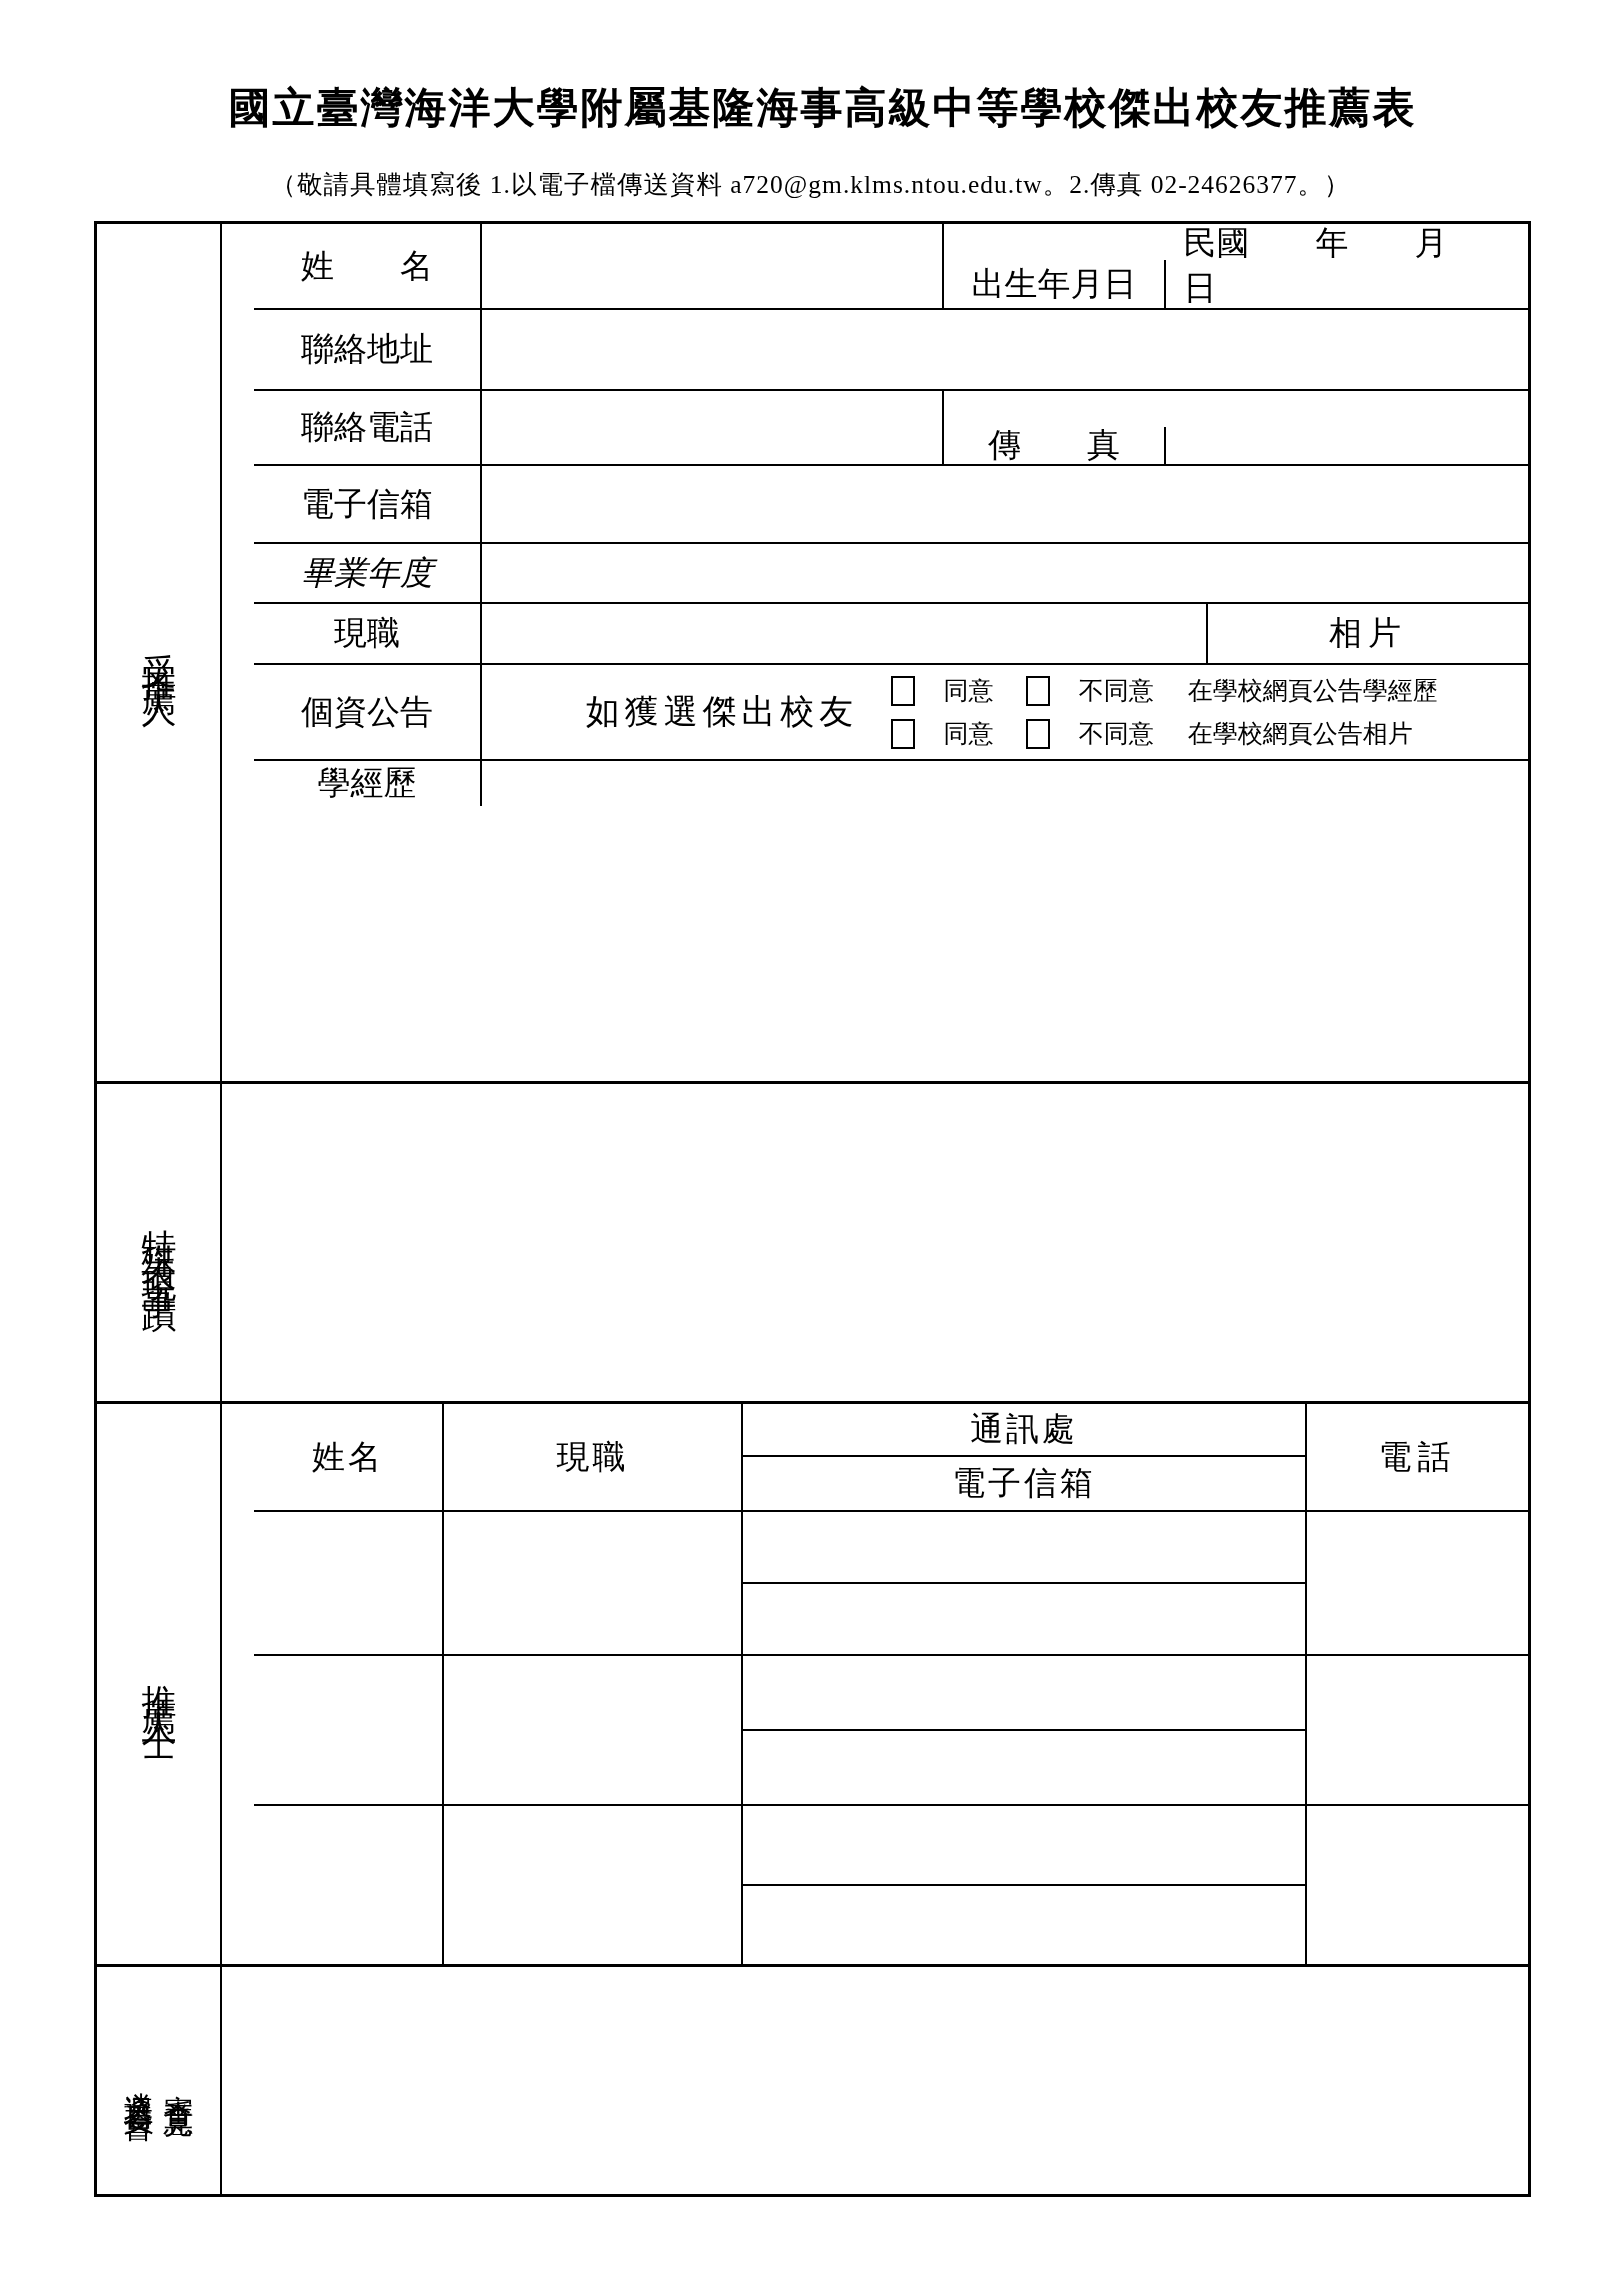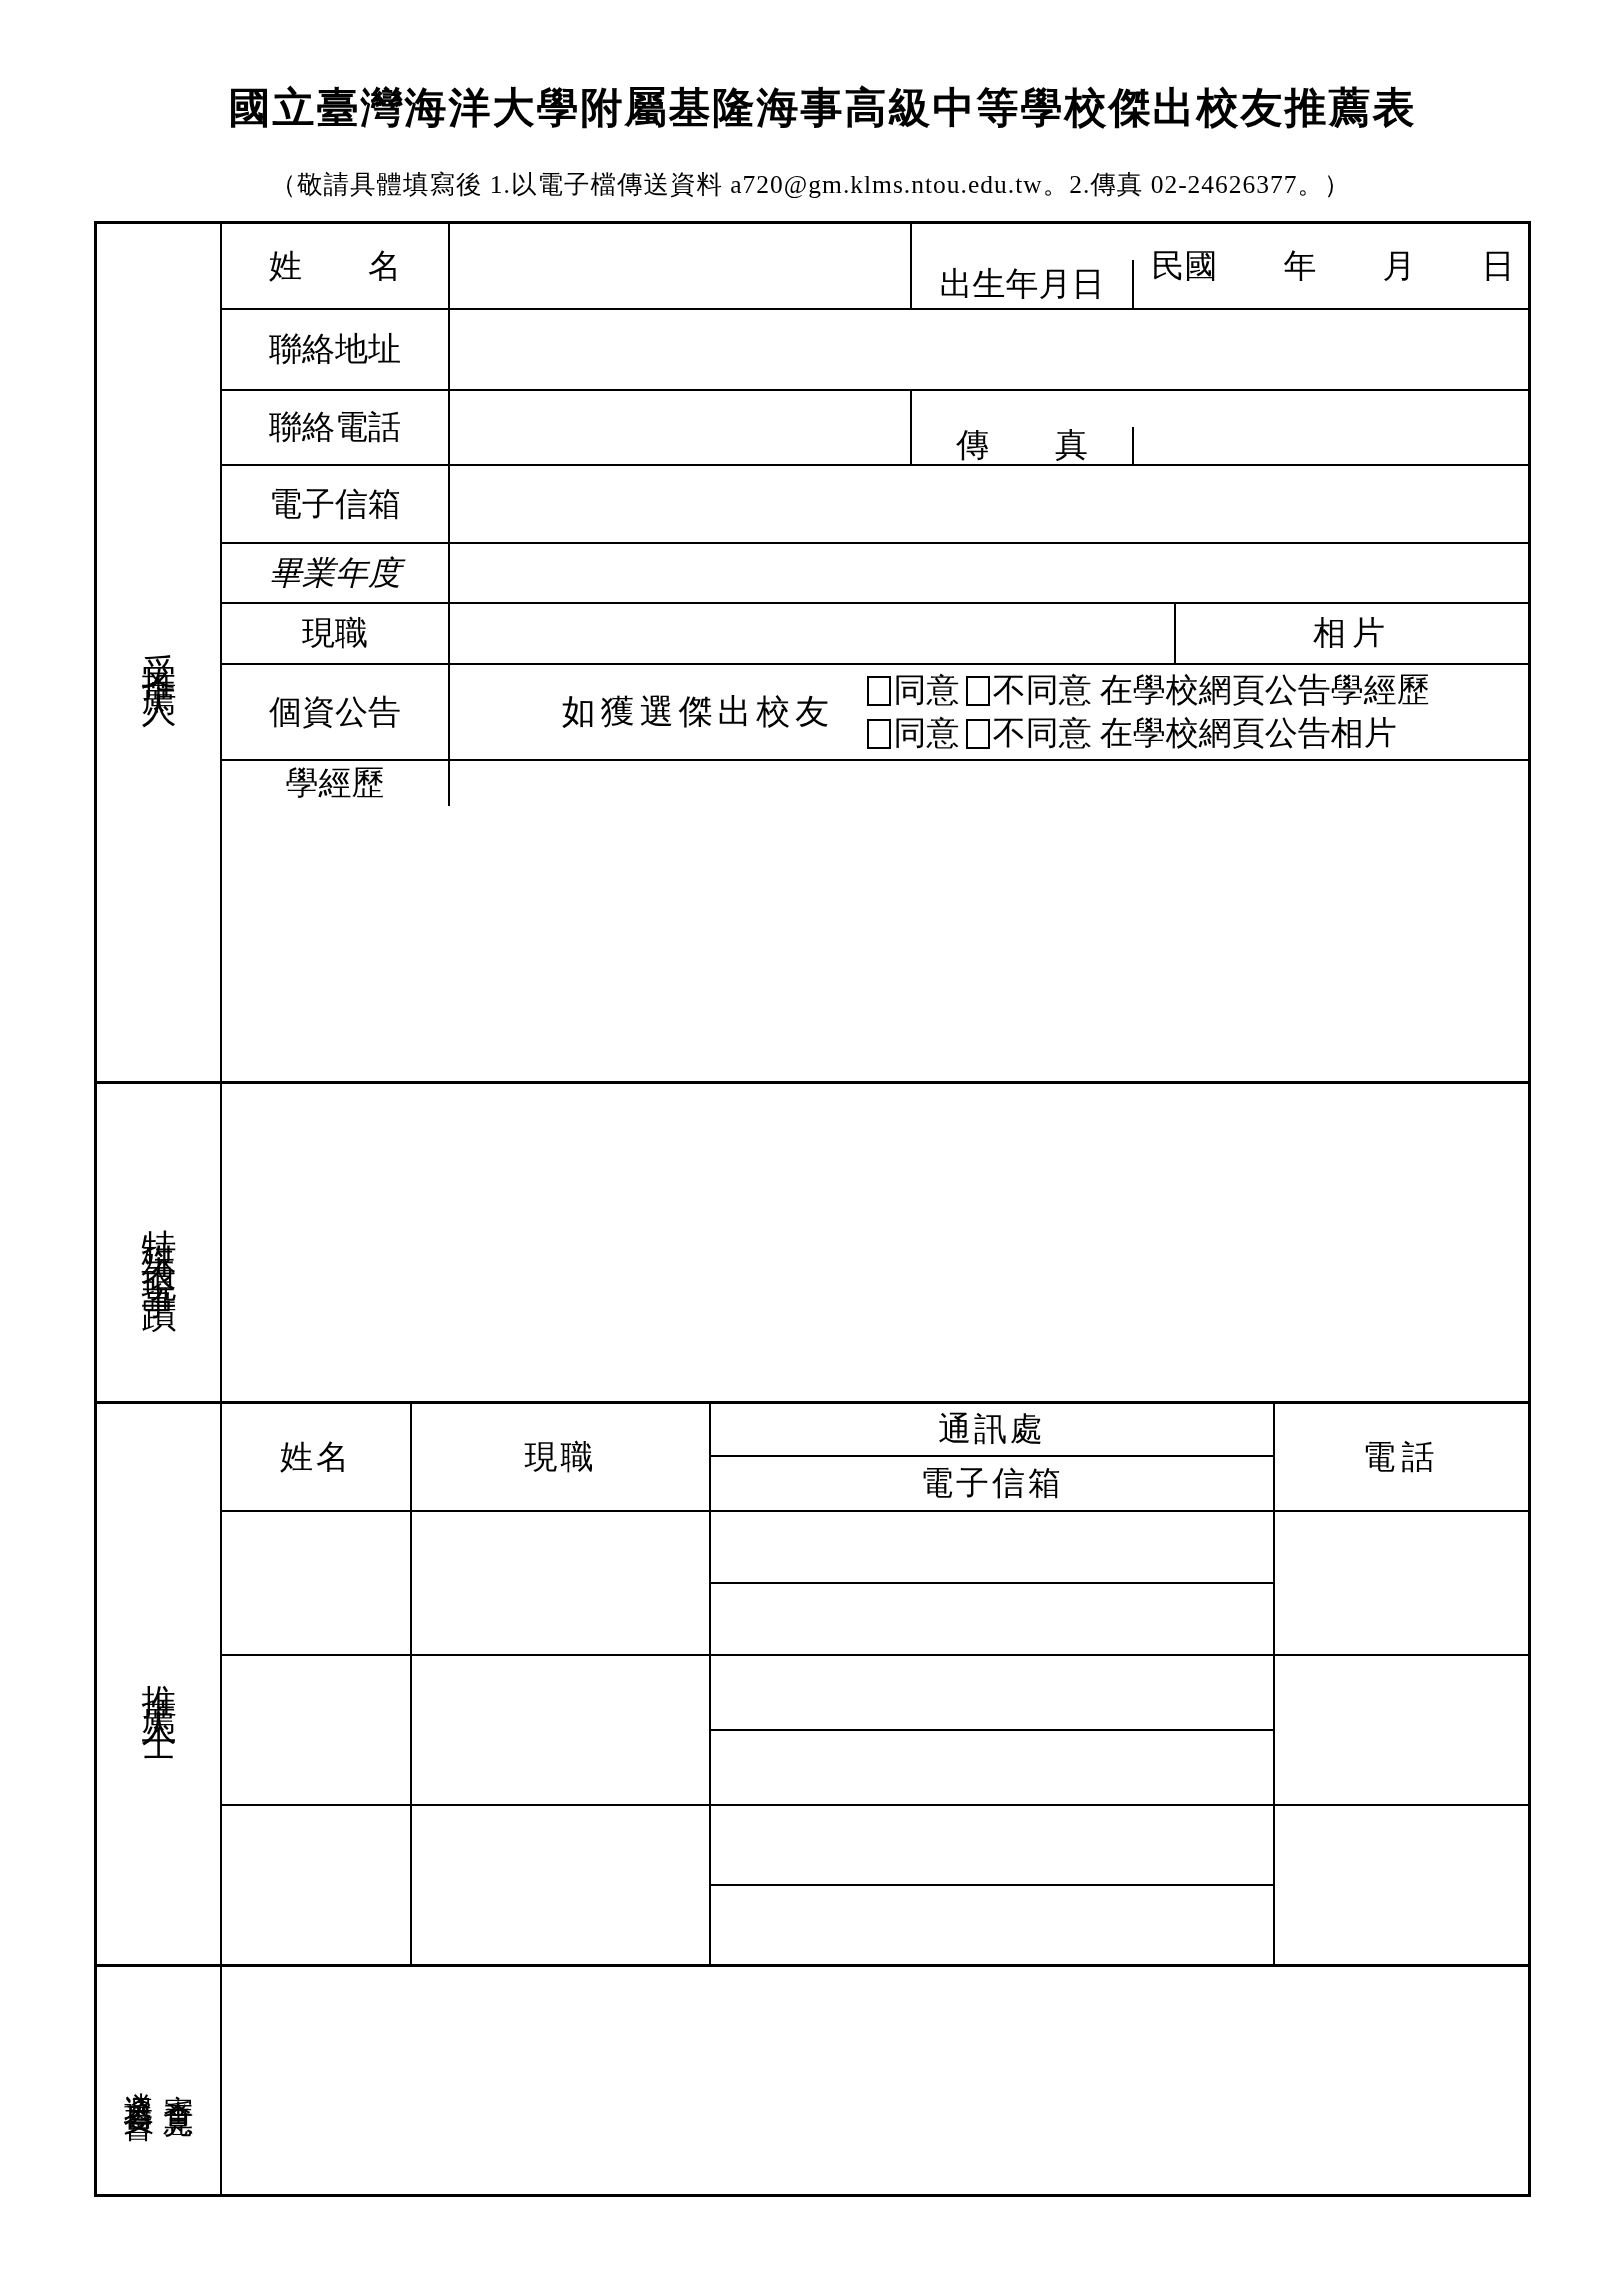--- a/index.html
+++ b/index.html
@@ -37,21 +37,21 @@
     display: flex; align-items: center; justify-content: center;
   }
   .vtext {
     writing-mode: vertical-rl; text-orientation: upright;
     font-size: 35px; letter-spacing: 13.7px; line-height: 1;
   }
   .vtext-small { writing-mode: vertical-rl; text-orientation: upright;
     font-size: 30px; letter-spacing: 4.9px; line-height: 1; }
   .committee-labels { display: flex; flex-direction: row; align-items: center; gap: 9.8px; }
 
-  .sec-body { flex: 1; display: flex; flex-direction: column; min-width: 0; }
+  .sec-body { flex: 1; display: flex; flex-direction: column; min-width: 0; padding-left: 32px; }
   .row { display: flex; border-bottom: 2px solid #000; }
   .row:last-child { border-bottom: none; flex-direction: column; }
   .r-name { height: 86px; }
   .r-address { height: 81px; }
   .r-phone { height: 75px; }
   .r-email { height: 78px; }
   .r-gradyear { height: 60px; font-style: italic; }
   .r-job { height: 61px; }
   .r-privacy { height: 96px; }
   .r-resume { flex: 1; }
@@ -65,21 +65,21 @@
   .label-col { width: 228px; min-width: 228px; }
   .w-value { width: 462px; min-width: 462px; }
   .w-birthlab { width: 222px; min-width: 222px; margin-top: 36px; }
   .w-jobvalue { width: 726px; min-width: 726px; }
   .grow { flex: 1; }
   .align-left { justify-content: flex-start; padding-left: 17.6px; }
 
   .privacy-content { flex: 1; display: flex; align-items: center; border-right: none; padding-left: 13.7px; }
   .privacy-intro { font-size: 34px; letter-spacing: 4.9px; white-space: nowrap; }
   .privacy-lines { margin-left: 33px; display: flex; flex-direction: column; justify-content: center; }
-  .privacy-line { display: flex; align-items: center; font-size: 33px; line-height: 43px; white-space: nowrap; }
+  .privacy-line { display: flex; align-items: center; font-size: 25px; line-height: 43px; white-space: nowrap; gap: 26px; }
   .checkbox {
     display: inline-block; width: 23.5px; height: 30px;
     border: 2.9px solid #000; margin: 0 2.9px 0 6.9px; flex: none;
   }
   .checkbox.first { margin-left: 0; }
   .privacy-subject { margin-left: 8px; }
 
   
   .rec-header { height: 108px; border-bottom: 2.9px solid #000; display: flex; }
   .rec-row { height: 144px; border-bottom: 2.9px solid #000; display: flex; }

